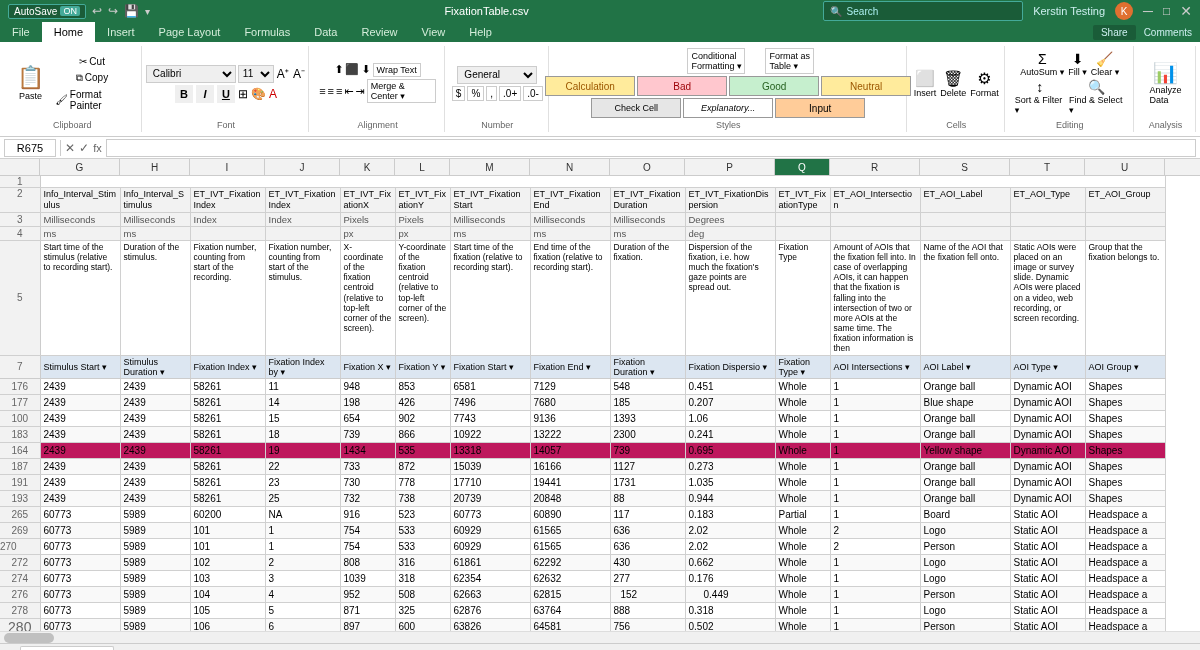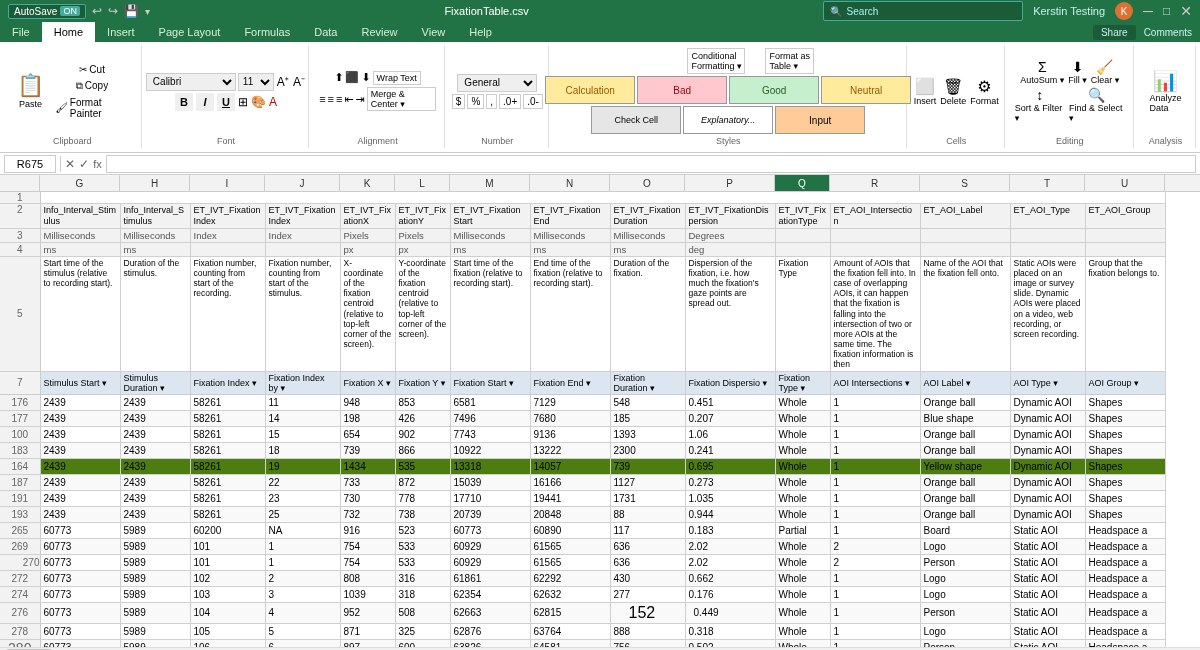--- a/index.html
+++ b/index.html
@@ -20,21 +20,21 @@
     .ribbon-group-content { display: flex; align-items: center; gap: 2px; flex: 1; }
     .ribbon-btn { display: flex; flex-direction: column; align-items: center; justify-content: center; padding: 2px 4px; cursor: pointer; border-radius: 2px; min-width: 28px; font-size: 10px; }
     .font-select { height: 18px; font-size: 10px; border: 1px solid #ccc; padding: 0 2px; }
     .font-size-select { width: 36px; height: 18px; font-size: 10px; border: 1px solid #ccc; }
     .format-btn { width: 18px; height: 18px; border: 1px solid transparent; cursor: pointer; display: flex; align-items: center; justify-content: center; font-size: 11px; font-weight: bold; }
     .number-select { height: 18px; font-size: 10px; border: 1px solid #ccc; padding: 0 2px; width: 80px; }
     .formula-bar { display: flex; align-items: center; height: 22px; border-bottom: 1px solid #d0d0d0; background: #fff; padding: 0 4px; gap: 4px; }
     .cell-ref { width: 52px; height: 18px; border: 1px solid #ccc; font-size: 11px; padding: 0 4px; text-align: center; }
     .formula-divider { width: 1px; height: 16px; background: #ccc; }
     .formula-input { flex: 1; height: 18px; border: 1px solid #ccc; font-size: 11px; padding: 0 4px; }
-    .style-box { width: 90px; height: 28px; border: 1px solid #999; font-size: 10px; display: flex; align-items: center; justify-content: center; cursor: pointer; }
+    .style-box { width: 90px; height: 20px; border: 1px solid #999; font-size: 10px; display: flex; align-items: center; justify-content: center; cursor: pointer; }
     .style-box.calculation { background: #ffeb9c; color: #9c5700; }
     .style-box.bad { background: #ffc7ce; color: #9c0006; }
     .style-box.good { background: #c6efce; color: #276221; }
     .style-box.neutral { background: #ffeb9c; color: #9c5700; }
     .style-box.input { background: #ffcc99; color: #000; }
 
     
     .search-bar { width: 200px; height: 20px; background: #1a5c38; border: 1px solid #4a9; border-radius: 2px; display: flex; align-items: center; padding: 0 6px; gap: 4px; color: #aee; font-size: 10px; }
   </style>
 </head>
@@ -448,21 +448,21 @@
             <td style="border-right: 1px solid rgb(208, 208, 208); border-bottom: 1px solid rgb(208, 208, 208); font-size: 10px; padding: 1px 3px; white-space: nowrap; overflow: hidden; text-overflow: ellipsis; vertical-align: middle; height: 16px; max-width: 120px;">10922</td>
             <td style="border-right: 1px solid rgb(208, 208, 208); border-bottom: 1px solid rgb(208, 208, 208); font-size: 10px; padding: 1px 3px; white-space: nowrap; overflow: hidden; text-overflow: ellipsis; vertical-align: middle; height: 16px; max-width: 120px;">13222</td>
             <td style="border-right: 1px solid rgb(208, 208, 208); border-bottom: 1px solid rgb(208, 208, 208); font-size: 10px; padding: 1px 3px; white-space: nowrap; overflow: hidden; text-overflow: ellipsis; vertical-align: middle; height: 16px; max-width: 120px;">2300</td>
             <td style="border-right: 1px solid rgb(208, 208, 208); border-bottom: 1px solid rgb(208, 208, 208); font-size: 10px; padding: 1px 3px; white-space: nowrap; overflow: hidden; text-overflow: ellipsis; vertical-align: middle; height: 16px; max-width: 120px;">0.241</td>
             <td style="border-right: 1px solid rgb(208, 208, 208); border-bottom: 1px solid rgb(208, 208, 208); font-size: 10px; padding: 1px 3px; white-space: nowrap; overflow: hidden; text-overflow: ellipsis; vertical-align: middle; height: 16px; max-width: 120px;">Whole</td>
             <td style="border-right: 1px solid rgb(208, 208, 208); border-bottom: 1px solid rgb(208, 208, 208); font-size: 10px; padding: 1px 3px; white-space: nowrap; overflow: hidden; text-overflow: ellipsis; vertical-align: middle; height: 16px; max-width: 120px;">1</td>
             <td style="border-right: 1px solid rgb(208, 208, 208); border-bottom: 1px solid rgb(208, 208, 208); font-size: 10px; padding: 1px 3px; white-space: nowrap; overflow: hidden; text-overflow: ellipsis; vertical-align: middle; height: 16px; max-width: 120px;">Orange ball</td>
             <td style="border-right: 1px solid rgb(208, 208, 208); border-bottom: 1px solid rgb(208, 208, 208); font-size: 10px; padding: 1px 3px; white-space: nowrap; overflow: hidden; text-overflow: ellipsis; vertical-align: middle; height: 16px; max-width: 120px;">Dynamic AOI</td>
             <td style="border-right: 1px solid rgb(208, 208, 208); border-bottom: 1px solid rgb(208, 208, 208); font-size: 10px; padding: 1px 3px; white-space: nowrap; overflow: hidden; text-overflow: ellipsis; vertical-align: middle; height: 16px; max-width: 120px;">Shapes</td>
           </tr>
-          <tr style="background: #4d7c0f;">
+          <tr style="background: #be185d;">
             <td style="width: 40px; min-width: 40px; background: rgb(242, 242, 242); border-right: 1px solid rgb(204, 204, 204); border-bottom: 1px solid rgb(208, 208, 208); text-align: center; font-size: 10px; color: rgb(102, 102, 102); vertical-align: middle;">164</td>
             <td style="border-right: 1px solid rgb(208, 208, 208); border-bottom: 1px solid rgb(208, 208, 208); font-size: 10px; padding: 1px 3px; white-space: nowrap; overflow: hidden; text-overflow: ellipsis; vertical-align: middle; height: 16px; max-width: 120px;">2439</td>
             <td style="border-right: 1px solid rgb(208, 208, 208); border-bottom: 1px solid rgb(208, 208, 208); font-size: 10px; padding: 1px 3px; white-space: nowrap; overflow: hidden; text-overflow: ellipsis; vertical-align: middle; height: 16px; max-width: 120px;">2439</td>
             <td style="border-right: 1px solid rgb(208, 208, 208); border-bottom: 1px solid rgb(208, 208, 208); font-size: 10px; padding: 1px 3px; white-space: nowrap; overflow: hidden; text-overflow: ellipsis; vertical-align: middle; height: 16px; max-width: 120px;">58261</td>
             <td style="border-right: 1px solid rgb(208, 208, 208); border-bottom: 1px solid rgb(208, 208, 208); font-size: 10px; padding: 1px 3px; white-space: nowrap; overflow: hidden; text-overflow: ellipsis; vertical-align: middle; height: 16px; max-width: 120px;">19</td>
             <td style="border-right: 1px solid rgb(208, 208, 208); border-bottom: 1px solid rgb(208, 208, 208); font-size: 10px; padding: 1px 3px; white-space: nowrap; overflow: hidden; text-overflow: ellipsis; vertical-align: middle; height: 16px; max-width: 120px;">1434</td>
             <td style="border-right: 1px solid rgb(208, 208, 208); border-bottom: 1px solid rgb(208, 208, 208); font-size: 10px; padding: 1px 3px; white-space: nowrap; overflow: hidden; text-overflow: ellipsis; vertical-align: middle; height: 16px; max-width: 120px;">535</td>
             <td style="border-right: 1px solid rgb(208, 208, 208); border-bottom: 1px solid rgb(208, 208, 208); font-size: 10px; padding: 1px 3px; white-space: nowrap; overflow: hidden; text-overflow: ellipsis; vertical-align: middle; height: 16px; max-width: 120px;">13318</td>
             <td style="border-right: 1px solid rgb(208, 208, 208); border-bottom: 1px solid rgb(208, 208, 208); font-size: 10px; padding: 1px 3px; white-space: nowrap; overflow: hidden; text-overflow: ellipsis; vertical-align: middle; height: 16px; max-width: 120px;">14057</td>
             <td style="border-right: 1px solid rgb(208, 208, 208); border-bottom: 1px solid rgb(208, 208, 208); font-size: 10px; padding: 1px 3px; white-space: nowrap; overflow: hidden; text-overflow: ellipsis; vertical-align: middle; height: 16px; max-width: 120px;">739</td>
@@ -557,21 +557,21 @@
             <td style="border-right: 1px solid rgb(208, 208, 208); border-bottom: 1px solid rgb(208, 208, 208); font-size: 10px; padding: 1px 3px; white-space: nowrap; overflow: hidden; text-overflow: ellipsis; vertical-align: middle; height: 16px; max-width: 120px;">61565</td>
             <td style="border-right: 1px solid rgb(208, 208, 208); border-bottom: 1px solid rgb(208, 208, 208); font-size: 10px; padding: 1px 3px; white-space: nowrap; overflow: hidden; text-overflow: ellipsis; vertical-align: middle; height: 16px; max-width: 120px;">636</td>
             <td style="border-right: 1px solid rgb(208, 208, 208); border-bottom: 1px solid rgb(208, 208, 208); font-size: 10px; padding: 1px 3px; white-space: nowrap; overflow: hidden; text-overflow: ellipsis; vertical-align: middle; height: 16px; max-width: 120px;">2.02</td>
             <td style="border-right: 1px solid rgb(208, 208, 208); border-bottom: 1px solid rgb(208, 208, 208); font-size: 10px; padding: 1px 3px; white-space: nowrap; overflow: hidden; text-overflow: ellipsis; vertical-align: middle; height: 16px; max-width: 120px;">Whole</td>
             <td style="border-right: 1px solid rgb(208, 208, 208); border-bottom: 1px solid rgb(208, 208, 208); font-size: 10px; padding: 1px 3px; white-space: nowrap; overflow: hidden; text-overflow: ellipsis; vertical-align: middle; height: 16px; max-width: 120px;">2</td>
             <td style="border-right: 1px solid rgb(208, 208, 208); border-bottom: 1px solid rgb(208, 208, 208); font-size: 10px; padding: 1px 3px; white-space: nowrap; overflow: hidden; text-overflow: ellipsis; vertical-align: middle; height: 16px; max-width: 120px;">Logo</td>
             <td style="border-right: 1px solid rgb(208, 208, 208); border-bottom: 1px solid rgb(208, 208, 208); font-size: 10px; padding: 1px 3px; white-space: nowrap; overflow: hidden; text-overflow: ellipsis; vertical-align: middle; height: 16px; max-width: 120px;">Static AOI</td>
             <td style="border-right: 1px solid rgb(208, 208, 208); border-bottom: 1px solid rgb(208, 208, 208); font-size: 10px; padding: 1px 3px; white-space: nowrap; overflow: hidden; text-overflow: ellipsis; vertical-align: middle; height: 16px; max-width: 120px;">Headspace a</td>
           </tr>
           <tr style="background: rgb(255, 255, 255);">
-            <td style="width: 40px; min-width: 40px; background: rgb(242, 242, 242); border-right: 1px solid rgb(204, 204, 204); border-bottom: 1px solid rgb(208, 208, 208); text-align: right; font-size: 10px; color: rgb(102, 102, 102); vertical-align: middle;">270</td>
+            <td style="width: 40px; min-width: 40px; background: rgb(242, 242, 242); border-right: 1px solid rgb(204, 204, 204); border-bottom: 1px solid rgb(208, 208, 208); text-align: left; font-size: 10px; color: rgb(102, 102, 102); vertical-align: middle;">270</td>
             <td style="border-right: 1px solid rgb(208, 208, 208); border-bottom: 1px solid rgb(208, 208, 208); font-size: 10px; padding: 1px 3px; white-space: nowrap; overflow: hidden; text-overflow: ellipsis; vertical-align: middle; height: 16px; max-width: 120px;">60773</td>
             <td style="border-right: 1px solid rgb(208, 208, 208); border-bottom: 1px solid rgb(208, 208, 208); font-size: 10px; padding: 1px 3px; white-space: nowrap; overflow: hidden; text-overflow: ellipsis; vertical-align: middle; height: 16px; max-width: 120px;">5989</td>
             <td style="border-right: 1px solid rgb(208, 208, 208); border-bottom: 1px solid rgb(208, 208, 208); font-size: 10px; padding: 1px 3px; white-space: nowrap; overflow: hidden; text-overflow: ellipsis; vertical-align: middle; height: 16px; max-width: 120px;">101</td>
             <td style="border-right: 1px solid rgb(208, 208, 208); border-bottom: 1px solid rgb(208, 208, 208); font-size: 10px; padding: 1px 3px; white-space: nowrap; overflow: hidden; text-overflow: ellipsis; vertical-align: middle; height: 16px; max-width: 120px;">1</td>
             <td style="border-right: 1px solid rgb(208, 208, 208); border-bottom: 1px solid rgb(208, 208, 208); font-size: 10px; padding: 1px 3px; white-space: nowrap; overflow: hidden; text-overflow: ellipsis; vertical-align: middle; height: 16px; max-width: 120px;">754</td>
             <td style="border-right: 1px solid rgb(208, 208, 208); border-bottom: 1px solid rgb(208, 208, 208); font-size: 10px; padding: 1px 3px; white-space: nowrap; overflow: hidden; text-overflow: ellipsis; vertical-align: middle; height: 16px; max-width: 120px;">533</td>
             <td style="border-right: 1px solid rgb(208, 208, 208); border-bottom: 1px solid rgb(208, 208, 208); font-size: 10px; padding: 1px 3px; white-space: nowrap; overflow: hidden; text-overflow: ellipsis; vertical-align: middle; height: 16px; max-width: 120px;">60929</td>
             <td style="border-right: 1px solid rgb(208, 208, 208); border-bottom: 1px solid rgb(208, 208, 208); font-size: 10px; padding: 1px 3px; white-space: nowrap; overflow: hidden; text-overflow: ellipsis; vertical-align: middle; height: 16px; max-width: 120px;">61565</td>
             <td style="border-right: 1px solid rgb(208, 208, 208); border-bottom: 1px solid rgb(208, 208, 208); font-size: 10px; padding: 1px 3px; white-space: nowrap; overflow: hidden; text-overflow: ellipsis; vertical-align: middle; height: 16px; max-width: 120px;">636</td>
             <td style="border-right: 1px solid rgb(208, 208, 208); border-bottom: 1px solid rgb(208, 208, 208); font-size: 10px; padding: 1px 3px; white-space: nowrap; overflow: hidden; text-overflow: ellipsis; vertical-align: middle; height: 16px; max-width: 120px;">2.02</td>
@@ -620,22 +620,22 @@
           <tr style="background: rgb(249, 249, 249);">
             <td style="width: 40px; min-width: 40px; background: rgb(242, 242, 242); border-right: 1px solid rgb(204, 204, 204); border-bottom: 1px solid rgb(208, 208, 208); text-align: center; font-size: 10px; color: rgb(102, 102, 102); vertical-align: middle;">276</td>
             <td style="border-right: 1px solid rgb(208, 208, 208); border-bottom: 1px solid rgb(208, 208, 208); font-size: 10px; padding: 1px 3px; white-space: nowrap; overflow: hidden; text-overflow: ellipsis; vertical-align: middle; height: 16px; max-width: 120px;">60773</td>
             <td style="border-right: 1px solid rgb(208, 208, 208); border-bottom: 1px solid rgb(208, 208, 208); font-size: 10px; padding: 1px 3px; white-space: nowrap; overflow: hidden; text-overflow: ellipsis; vertical-align: middle; height: 16px; max-width: 120px;">5989</td>
             <td style="border-right: 1px solid rgb(208, 208, 208); border-bottom: 1px solid rgb(208, 208, 208); font-size: 10px; padding: 1px 3px; white-space: nowrap; overflow: hidden; text-overflow: ellipsis; vertical-align: middle; height: 16px; max-width: 120px;">104</td>
             <td style="border-right: 1px solid rgb(208, 208, 208); border-bottom: 1px solid rgb(208, 208, 208); font-size: 10px; padding: 1px 3px; white-space: nowrap; overflow: hidden; text-overflow: ellipsis; vertical-align: middle; height: 16px; max-width: 120px;">4</td>
             <td style="border-right: 1px solid rgb(208, 208, 208); border-bottom: 1px solid rgb(208, 208, 208); font-size: 10px; padding: 1px 3px; white-space: nowrap; overflow: hidden; text-overflow: ellipsis; vertical-align: middle; height: 16px; max-width: 120px;">952</td>
             <td style="border-right: 1px solid rgb(208, 208, 208); border-bottom: 1px solid rgb(208, 208, 208); font-size: 10px; padding: 1px 3px; white-space: nowrap; overflow: hidden; text-overflow: ellipsis; vertical-align: middle; height: 16px; max-width: 120px;">508</td>
             <td style="border-right: 1px solid rgb(208, 208, 208); border-bottom: 1px solid rgb(208, 208, 208); font-size: 10px; padding: 1px 3px; white-space: nowrap; overflow: hidden; text-overflow: ellipsis; vertical-align: middle; height: 16px; max-width: 120px;">62663</td>
             <td style="border-right: 1px solid rgb(208, 208, 208); border-bottom: 1px solid rgb(208, 208, 208); font-size: 10px; padding: 1px 3px; white-space: nowrap; overflow: hidden; text-overflow: ellipsis; vertical-align: middle; height: 16px; max-width: 120px;">62815</td>
-            <td style="border-right: 1px solid rgb(208, 208, 208); border-bottom: 1px solid rgb(208, 208, 208); font-size: 16px; padding: 1px 18px; white-space: nowrap; overflow: hidden; text-overflow: ellipsis; vertical-align: middle; height: 16px; max-width: 120px;">152</td>
-            <td style="border-right: 1px solid rgb(208, 208, 208); border-bottom: 1px solid rgb(208, 208, 208); font-size: 10px; padding: 1px 8px; white-space: nowrap; overflow: hidden; text-overflow: ellipsis; vertical-align: middle; height: 16px; max-width: 120px;">0.449</td>
+            <td style="border-right: 1px solid rgb(208, 208, 208); border-bottom: 1px solid rgb(208, 208, 208); font-size: 10px; padding: 1px 10px; white-space: nowrap; overflow: hidden; text-overflow: ellipsis; vertical-align: middle; height: 16px; max-width: 120px;">152</td>
+            <td style="border-right: 1px solid rgb(208, 208, 208); border-bottom: 1px solid rgb(208, 208, 208); font-size: 10px; padding: 1px 18px; white-space: nowrap; overflow: hidden; text-overflow: ellipsis; vertical-align: middle; height: 16px; max-width: 120px;">0.449</td>
             <td style="border-right: 1px solid rgb(208, 208, 208); border-bottom: 1px solid rgb(208, 208, 208); font-size: 10px; padding: 1px 3px; white-space: nowrap; overflow: hidden; text-overflow: ellipsis; vertical-align: middle; height: 16px; max-width: 120px;">Whole</td>
             <td style="border-right: 1px solid rgb(208, 208, 208); border-bottom: 1px solid rgb(208, 208, 208); font-size: 10px; padding: 1px 3px; white-space: nowrap; overflow: hidden; text-overflow: ellipsis; vertical-align: middle; height: 16px; max-width: 120px;">1</td>
             <td style="border-right: 1px solid rgb(208, 208, 208); border-bottom: 1px solid rgb(208, 208, 208); font-size: 10px; padding: 1px 3px; white-space: nowrap; overflow: hidden; text-overflow: ellipsis; vertical-align: middle; height: 16px; max-width: 120px;">Person</td>
             <td style="border-right: 1px solid rgb(208, 208, 208); border-bottom: 1px solid rgb(208, 208, 208); font-size: 10px; padding: 1px 3px; white-space: nowrap; overflow: hidden; text-overflow: ellipsis; vertical-align: middle; height: 16px; max-width: 120px;">Static AOI</td>
             <td style="border-right: 1px solid rgb(208, 208, 208); border-bottom: 1px solid rgb(208, 208, 208); font-size: 10px; padding: 1px 3px; white-space: nowrap; overflow: hidden; text-overflow: ellipsis; vertical-align: middle; height: 16px; max-width: 120px;">Headspace a</td>
           </tr>
           <tr style="background: rgb(255, 255, 255);">
             <td style="width: 40px; min-width: 40px; background: rgb(242, 242, 242); border-right: 1px solid rgb(204, 204, 204); border-bottom: 1px solid rgb(208, 208, 208); text-align: center; font-size: 10px; color: rgb(102, 102, 102); vertical-align: middle;">278</td>
             <td style="border-right: 1px solid rgb(208, 208, 208); border-bottom: 1px solid rgb(208, 208, 208); font-size: 10px; padding: 1px 3px; white-space: nowrap; overflow: hidden; text-overflow: ellipsis; vertical-align: middle; height: 16px; max-width: 120px;">60773</td>
             <td style="border-right: 1px solid rgb(208, 208, 208); border-bottom: 1px solid rgb(208, 208, 208); font-size: 10px; padding: 1px 3px; white-space: nowrap; overflow: hidden; text-overflow: ellipsis; vertical-align: middle; height: 16px; max-width: 120px;">5989</td>

